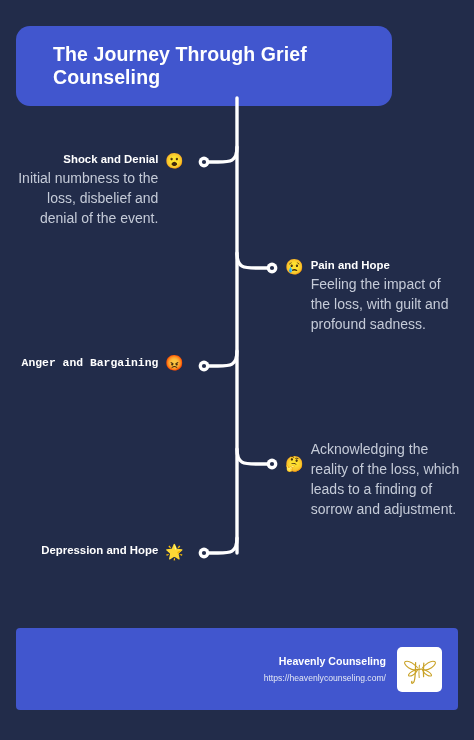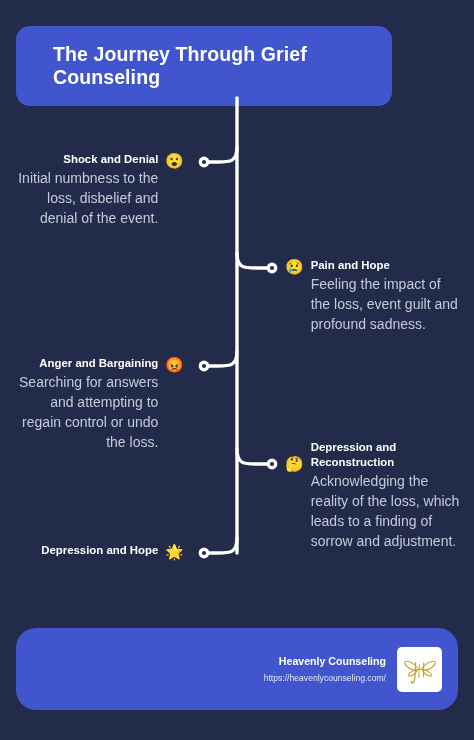--- a/index.html
+++ b/index.html
@@ -106,21 +106,21 @@
   }
 
   
   .footer-card {
     position: absolute;
     left: 16px;
     top: 628px;
     width: 442px;
     height: 82px;
     background: #4156ce;
-    border-radius: 20px;
+    border-radius: 4px;
     box-sizing: border-box;
     display: flex;
     align-items: center;
     justify-content: flex-end;
     padding-right: 16px;
   }
   .footer-texts {
     text-align: right;
     margin-right: 11px;
   }
@@ -191,36 +191,34 @@
       <div class="ms-title">Shock and Denial</div>
       <div class="ms-desc">Initial numbness to the loss, disbelief and denial of the event.</div>
     </div>
     <div class="ms-emoji">😮</div>
   </div>
 
   <div class="milestone right" style="top:258px;">
     <div class="ms-emoji">😢</div>
     <div class="ms-texts">
       <div class="ms-title">Pain and Hope</div>
-      <div class="ms-desc">Feeling the impact of the loss, event guilt and profound sadness.</div>
-    </div>
-  </div>
-
-  <div class="milestone left" style="top:356px;">
+      <div class="ms-desc">Feeling the impact of the loss, with guilt and profound sadness.</div>
+    </div>
+  </div>
+
+  <div class="milestone left" style="top:356px;font-family:Liberation Mono, monospace;">
     <div class="ms-texts">
       <div class="ms-title">Anger and Bargaining</div>
-      <div class="ms-desc">Searching for answers and attempting to regain control or undo the loss.</div>
     </div>
     <div class="ms-emoji">😡</div>
   </div>
 
   <div class="milestone right" style="top:440px;">
     <div class="ms-emoji" style="margin-top:16px;">🤔</div>
     <div class="ms-texts">
-      <div class="ms-title">Depression and Reconstruction</div>
       <div class="ms-desc">Acknowledging the reality of the loss, which leads to a finding of sorrow and adjustment.</div>
     </div>
   </div>
 
   <div class="milestone left" style="top:543px;">
     <div class="ms-texts">
       <div class="ms-title">Depression and Hope</div>
     </div>
     <div class="ms-emoji">🌟</div>
   </div>

